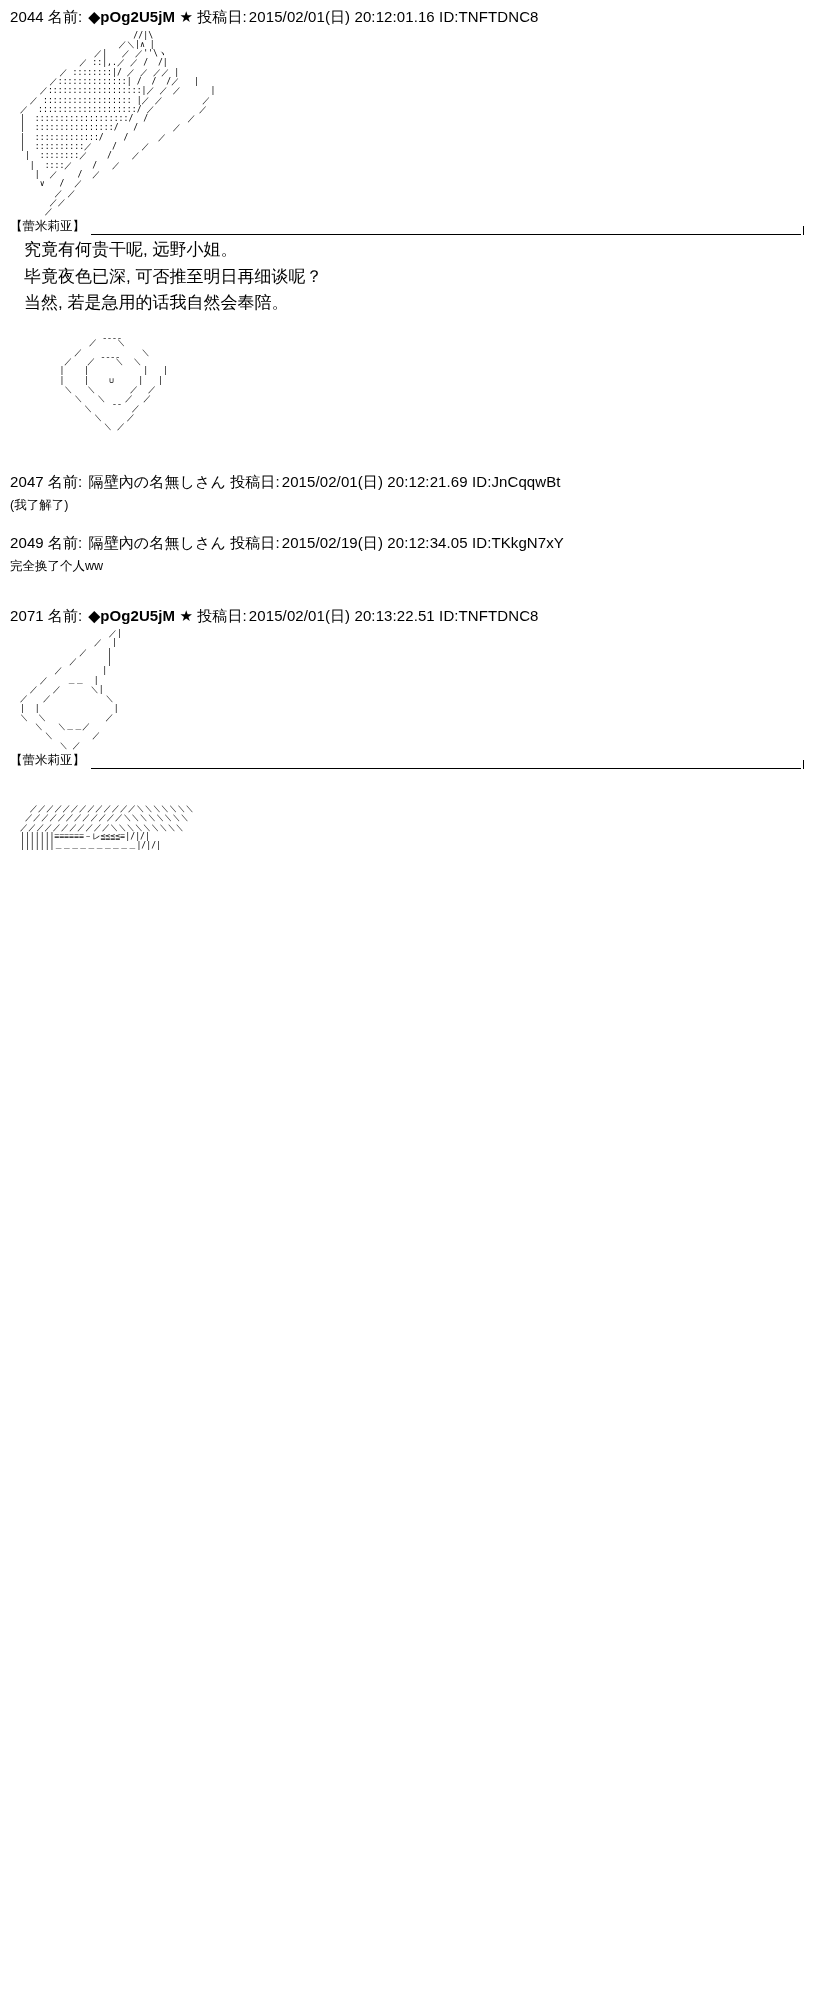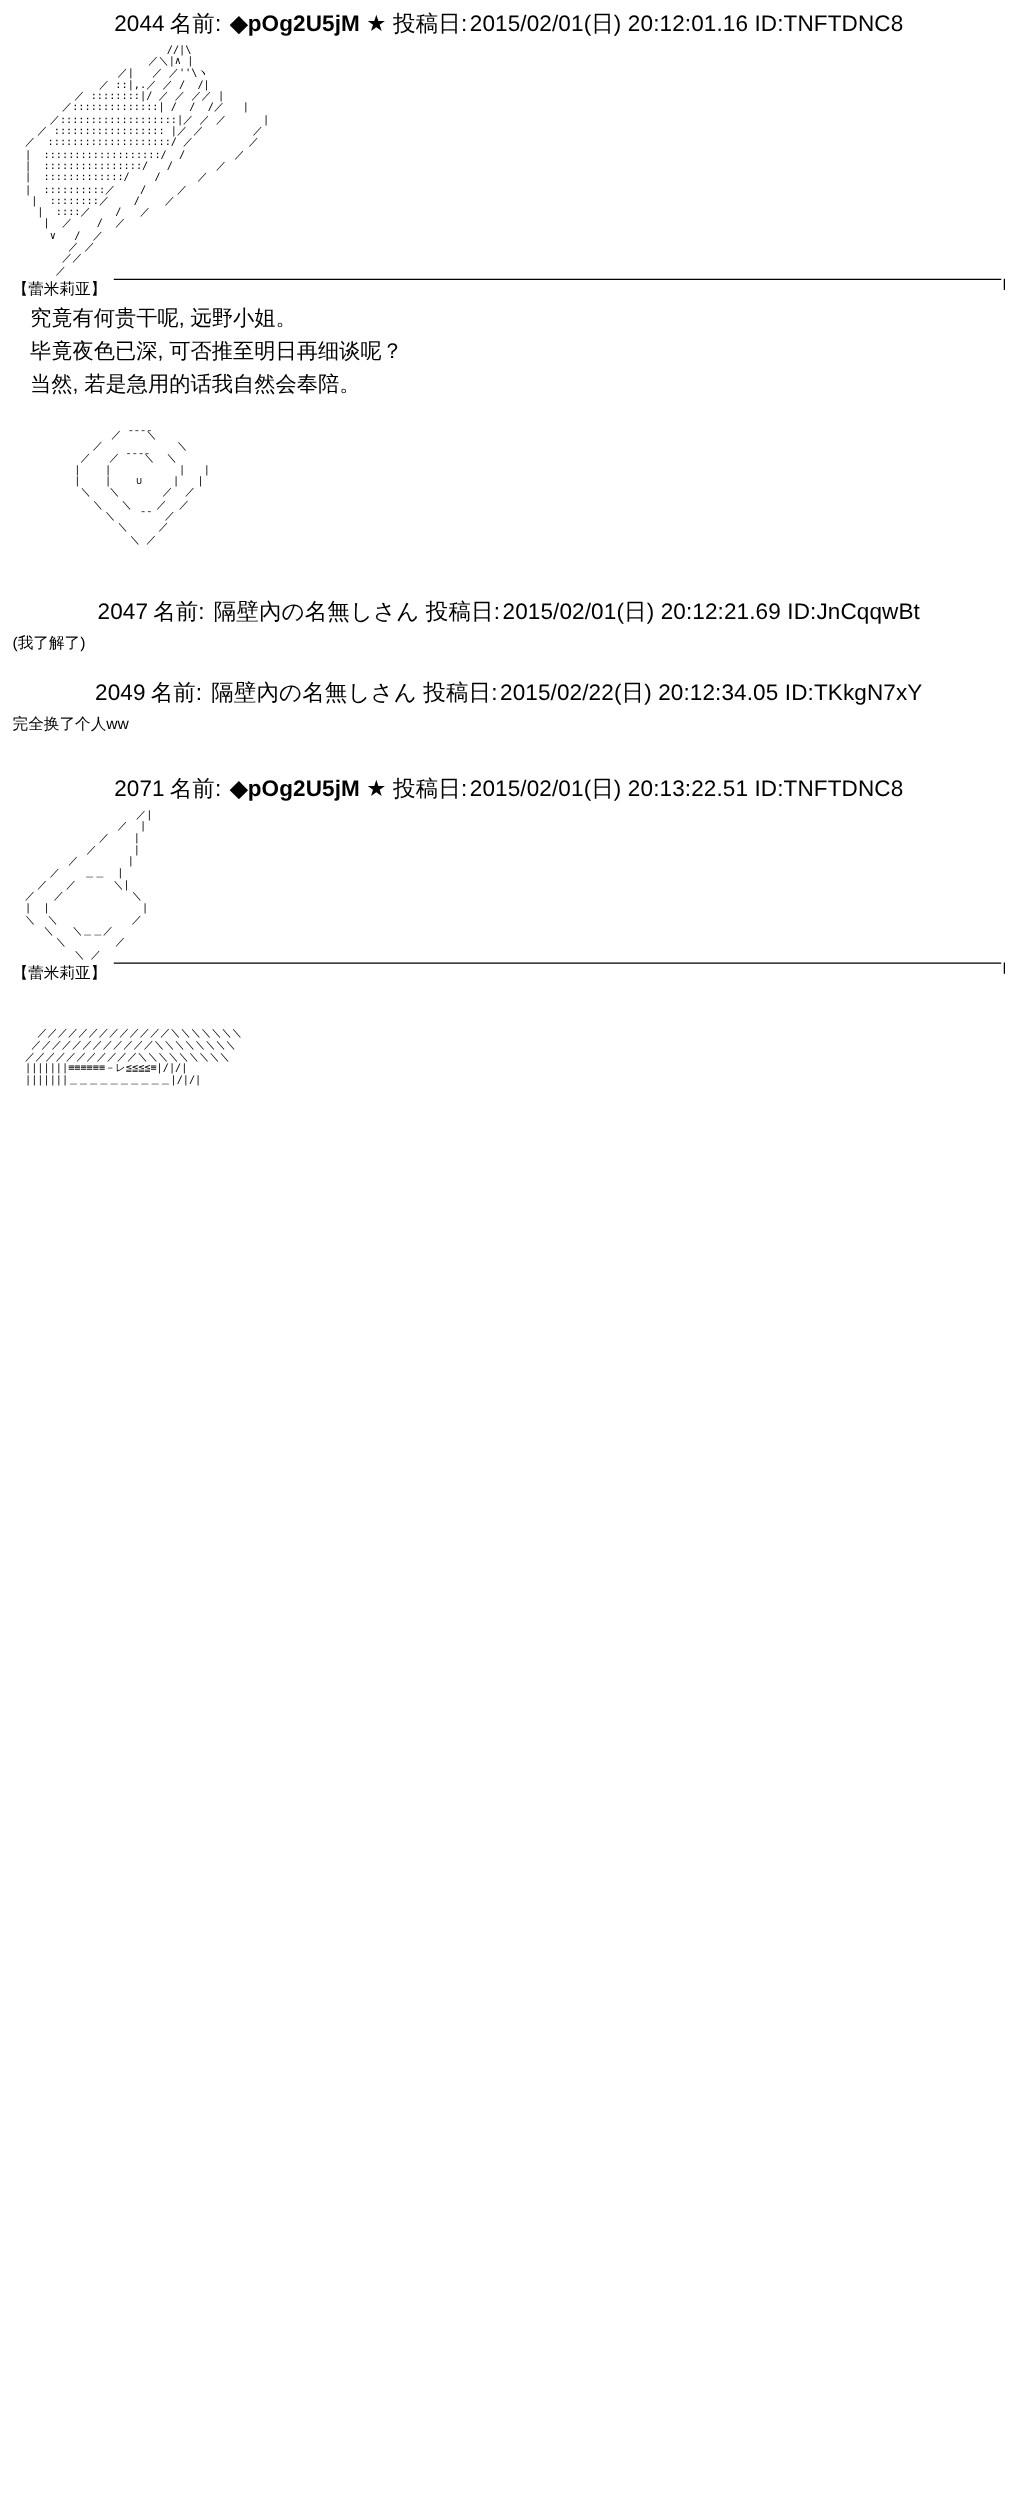--- a/index.html
+++ b/index.html
@@ -17,26 +17,25 @@
     width: 814px;
     position: relative;
     padding: 0;
     box-sizing: border-box;
   }
   .post {
     padding: 0 10px;
     box-sizing: border-box;
   }
   .post-header {
-    font-size: 18px;
+    font-size: 15px;
     line-height: 1.5;
     padding: 6px 0 2px 0;
     white-space: nowrap;
     letter-spacing: 0.1px;
-    text-align: center;
   }
   .post-header .num { margin-right: 4px; }
   .post-header .lbl { margin-right: 2px; }
   .post-header .name { font-weight: bold; }
   .post-header .star { color: #000; }
   .post-body {
     font-size: 12.5px;
     line-height: 1.45;
     white-space: pre-wrap;
     padding: 0 0 2px 0;
@@ -50,21 +49,21 @@
     color: #000;
     overflow: hidden;
     margin: 0;
     padding: 0;
   }
   .aa-wrap {
     padding-left: 20px;
   }
   .speaker-line {
     display: flex;
-    align-items: flex-start;
+    align-items: flex-end;
     padding: 2px 0 1px 0;
   }
   .speaker-name {
     font-size: 12.5px;
     white-space: nowrap;
     padding-right: 6px;
   }
   .rule {
     flex: 1;
     height: 1px;
@@ -162,21 +161,21 @@
     </div>
     <div class="post-body">(我了解了)</div>
   </div>
 
   <div class="gap-sm"></div>
 
   <div class="post">
     <div class="post-header">
       <span class="num">2049</span><span class="lbl">名前:</span>
       <span>隔壁內の名無しさん</span>
-      <span class="lbl">投稿日:</span><span>2015/02/22(日) 20:12:34.05</span>
+      <span class="lbl">投稿日:</span><span>2015/02/19(日) 20:12:34.05</span>
       <span>ID:TKkgN7xY</span>
     </div>
     <div class="post-body">完全换了个人ww</div>
   </div>
 
   <div class="gap-md"></div>
 
   <div class="post">
     <div class="post-header">
       <span class="num">2071</span><span class="lbl">名前:</span>

